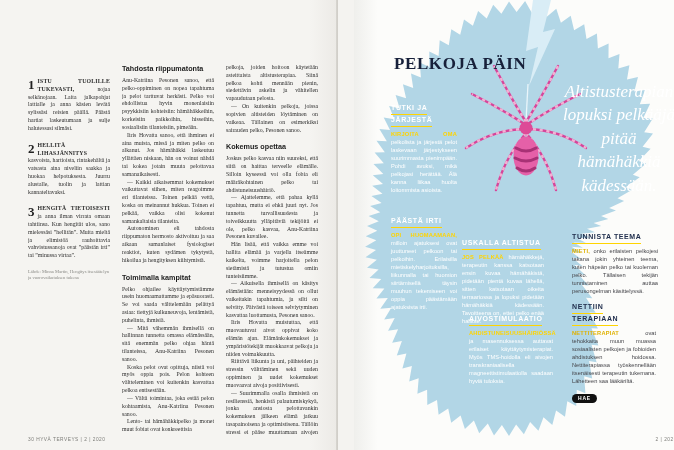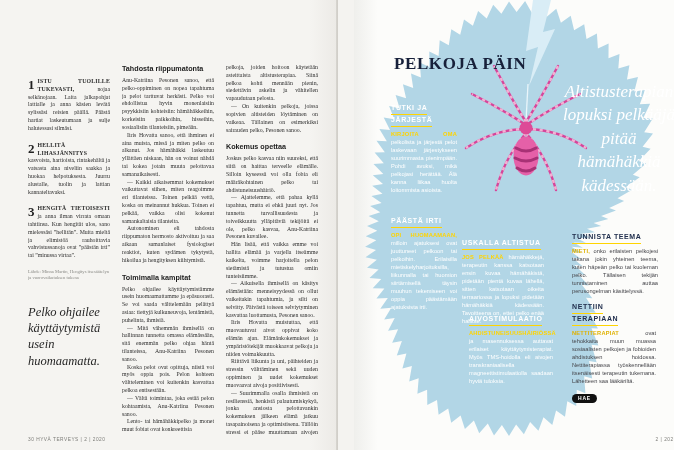--- a/index.html
+++ b/index.html
@@ -61,21 +61,20 @@
 
   <section class="page page-left">
 
     <div class="col col-tips">
 
       <p class="tip"><span class="num">1</span><b>ISTU TUOLILLE TUKEVASTI,</b> <span>nojaa selkänojaan. Laita jalkapohjat lattialle ja anna käsien levätä sylissäsi reisien päällä. Päästä hartiat laskeutumaan ja sulje halutessasi silmäsi.</span></p>
       <p class="tip"><span class="num">2</span><b>HELLITÄ LIHASJÄNNITYS</b> <span>kasvoista, hartioista, rintakehältä ja vatsasta aina niveliin saakka ja huokaa helpotuksesta. Juurru alustalle, tuolin ja lattian kannateltavaksi.</span></p>
       <p class="tip"><span class="num">3</span><b>HENGITÄ TIETOISESTI</b> <span>ja anna ilman virrata omaan tahtiinsa. Kun hengität ulos, sano mielessäsi ”hellitän”. Muita mieltä ja elimistöä rauhoittavia vahvistussanoja ovat ”päästän irti” tai ”minussa virtaa”.</span></p>
 
       <p class="source">Lähde: Minna Martin, Hengitys itsesäätelyn ja vuorovaikutuksen tukena</p>
-      <p class="pullquote">Pelko ohjailee käyttäytymistä usein huomaamatta.</p>
     </div>
 
     <div class="col col-mid">
       <h3 class="art-head">Tahdosta riippumatonta</h3>
       <p class="bodyp">Anu-Katriina Pesonen sanoo, että pelko-oppiminen on nopea tapahtuma ja pelot tarttuvat herkästi. Pelko voi ehdollistua hyvin monenlaisiin psyykkisiin kohteisiin: hämähäkkeihin, korkeisiin paikkoihin, hisseihin, sosiaalisiin tilanteisiin, pimeään.</p>
       <p class="bodyp ind">Iiris Hovatta sanoo, että ihminen ei aina muista, missä ja miten pelko on alkanut. Jos hämähäkki laskeutuu yllättäen niskaan, hän on voinut nähdä tai kokea jotain muuta pelottavaa samanaikaisesti.</p>
       <p class="bodyp ind">— Kaikki aikaisemmat kokemukset vaikuttavat siihen, miten reagoimme eri tilanteissa. Toinen pelkää vettä, koska on meinannut hukkua. Toinen ei pelkää, vaikka olisi kokenut samankaltaisia tilanteita.</p>
       <p class="bodyp ind">Autonominen eli tahdosta riippumaton hermosto aktivoituu ja saa aikaan samanlaiset fysiologiset reaktiot, kuten sydämen tykytystä, hikoilua ja hengityksen kiihtymistä.</p>
       <h3 class="art-head mt">Toimimalla kampitat</h3>
       <p class="bodyp">Pelko ohjailee käyttäytymistämme usein huomaamattamme ja epäsuorasti. Se voi saada välttelemään pelättyä asiaa: tiettyjä kulkuneuvoja, lentämistä, puhelinta, ihmisiä.</p>

